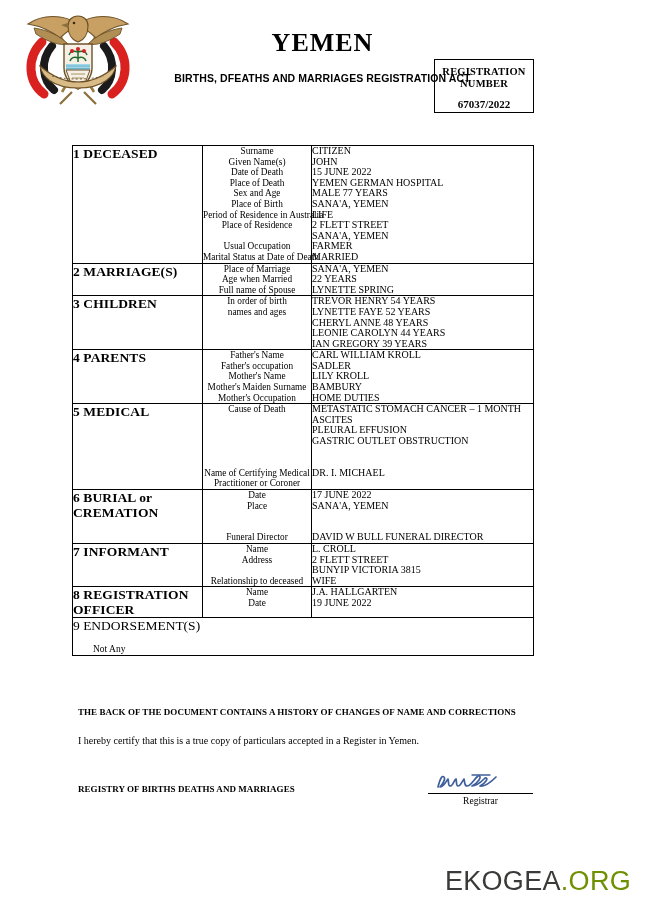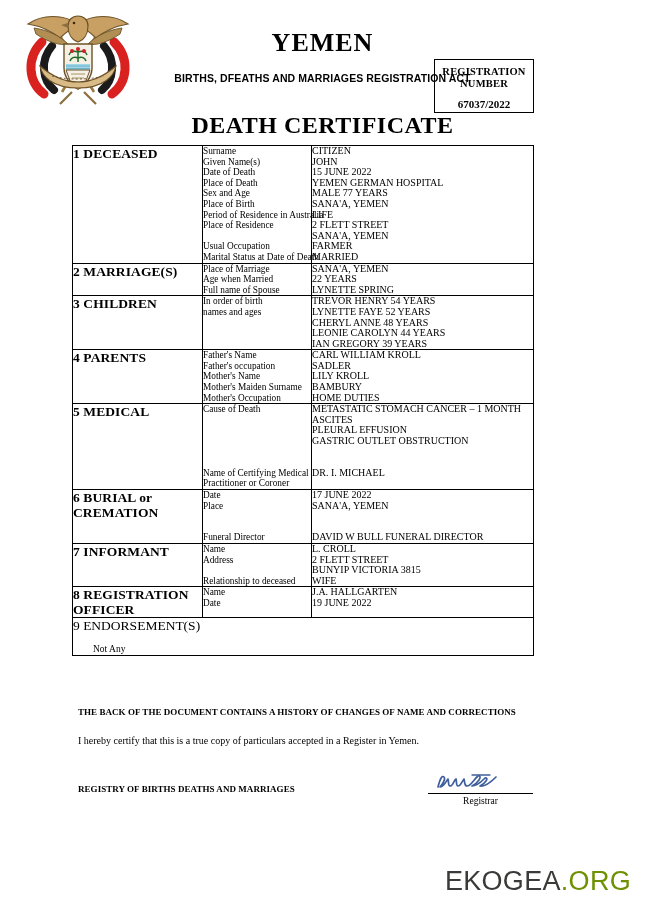--- a/index.html
+++ b/index.html
@@ -105,21 +105,21 @@
 
   .section-name {
     font-size: 13.5px;
     font-weight: bold;
     padding: 3px 0 0 6px;
     letter-spacing: 0.1px;
     line-height: 15px;
   }
   .labels {
     padding: 3px 4px 2px 2px;
-    text-align: left;
+    text-align: center;
   }
   .labels div {
     font-size: 9.3px;
     line-height: 10.6px;
     white-space: nowrap;
   }
   .values {
     padding: 3px 2px 2px 4px;
   }
   .values div {
@@ -241,21 +241,20 @@
       <path d="M50 64 L74 64 L68 80 C65 82 62 83 62 83 C62 83 59 82 56 80 Z" fill="#f4f0e6" stroke="#6e5227" stroke-width="1"></path>
       <path d="M55 68 L69 68 M56 72 L68 72 M58 76 L66 76" stroke="#9a7b42" stroke-width="0.8"></path>
 
       <path d="M24 60 C38 72 50 76 62 76 C74 76 86 72 100 60 C98 70 88 82 62 82 C36 82 26 70 24 60 Z" fill="#d8bb86" stroke="#6e5227" stroke-width="1.2"></path>
       <path d="M36 70 C44 72 52 73 62 73 C72 73 80 72 88 70" stroke="#6e5227" stroke-width="0.9" fill="none" stroke-dasharray="2 2"></path>
     </svg>
   </div>
 
   <div class="country-title">YEMEN</div>
   <div class="act-line">BIRTHS, DFEATHS AND MARRIAGES REGISTRATION ACT</div>
-  <div class="doc-title">DEATH CERTIFICATE</div>
 
   <div class="regbox">
     <div class="reglabel">
       <div>REGISTRATION</div>
       <div>NUMBER</div>
     </div>
     <div class="regnum">67037/2022</div>
   </div>
 </div>
 

